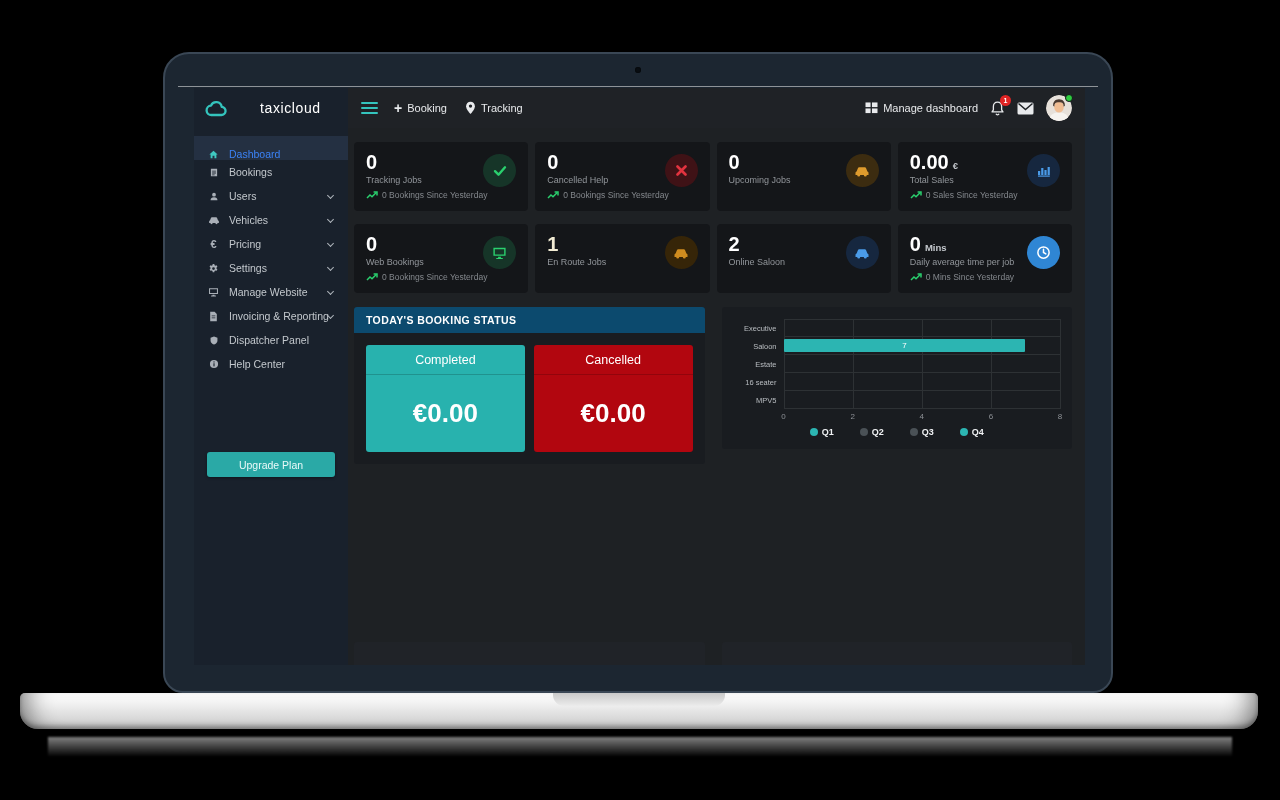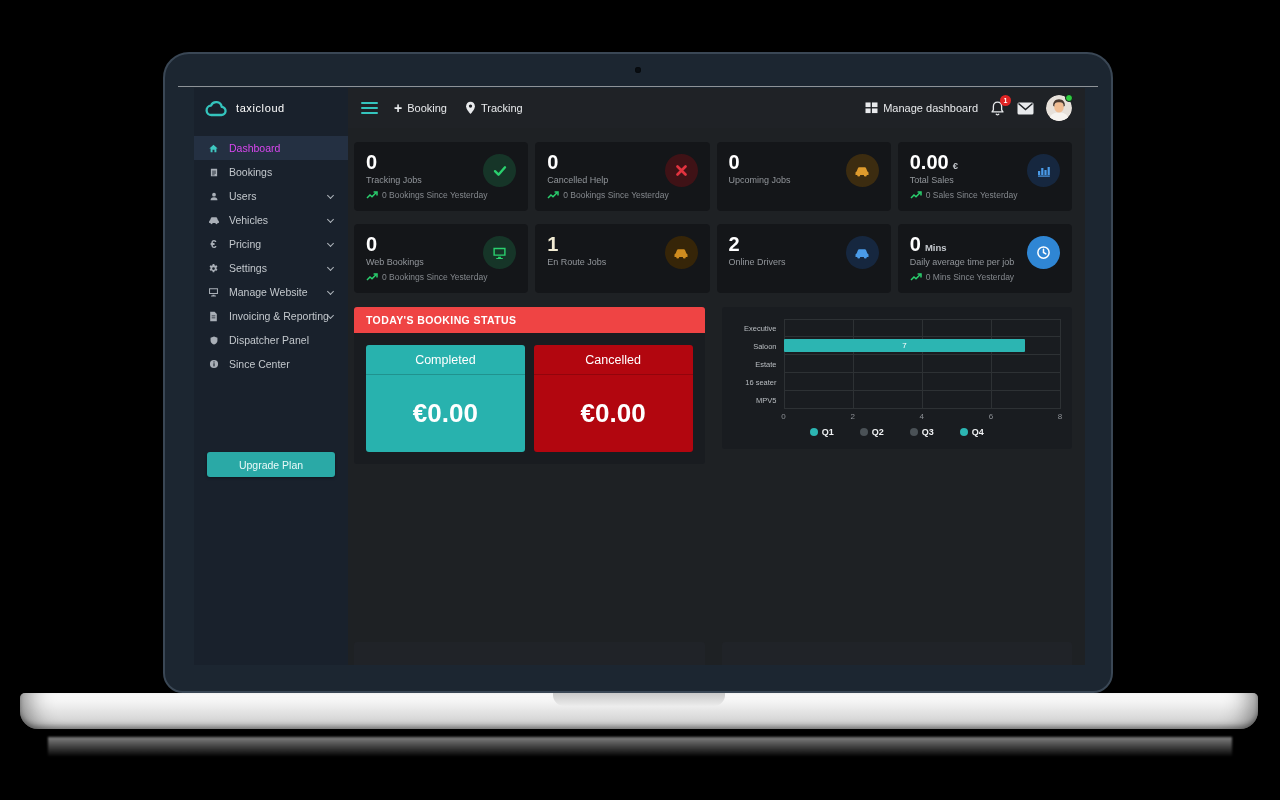--- a/index.html
+++ b/index.html
@@ -25,28 +25,28 @@
                 background:linear-gradient(rgba(160,160,160,.8), rgba(110,110,110,.05));
                 filter:blur(1px); }
 
   
   .screen { position:absolute; left:29px; top:34px; width:891px; height:577px;
             display:flex; background:#1e2124; overflow:hidden; }
 
   
   .sidebar { width:154px; background:#19212c; display:flex; flex-direction:column; flex:none; }
   .logo { height:40px; display:flex; align-items:center; padding-left:11px; gap:6px; }
-  .logo-text { color:#fff; font-size:11px; letter-spacing:.6px; }
+  .logo-text { color:#fff; font-size:14px; letter-spacing:.6px;margin-left:24px; }
   .nav { margin-top:8px; }
   .nav-item { position:relative; height:24px; display:flex; align-items:center;
               padding-left:13px; cursor:pointer; color:#c3c8cd; }
   .nav-item .nico { width:13px; display:flex; justify-content:center; margin-right:9px;
                     color:#a9afb7; font-size:10px; line-height:10px; }
   .nav-item .nlabel { font-size:10.5px; }
-  .nav-item.active { background:#243042; color:#d946ef; }
+  .nav-item.active { background:#243042; color:#3b82f6;align-items:flex-end; }
   .nav-item.active .nico { color:#3fc8c1; }
   .chev { position:absolute; right:15px; top:9px; width:5px; height:5px;
           border-right:1.4px solid #aeb4bb; border-bottom:1.4px solid #aeb4bb;
           transform:rotate(45deg); }
   .upgrade-btn { margin:76px 13px 0; height:25px; background:#2aa9a6; border:none;
                  border-radius:3px; color:#eafaf9; font-size:10.5px; cursor:pointer;
                  font-family:"Liberation Sans", sans-serif; box-shadow:0 1px 3px rgba(0,0,0,.4); }
 
   
   .main { flex:1; display:flex; flex-direction:column; min-width:0; }
@@ -84,21 +84,21 @@
   .ic-green  { background:#163528; color:#2ad06e; }
   .ic-red    { background:#3f1216; color:#e2333f; }
   .ic-amber  { background:#3c2c10; color:#de9b2d; }
   .ic-amber2 { background:#362508; color:#cf8c1f; }
   .ic-blue   { background:#16273f; color:#4a9be8; }
   .ic-bluefill { background:#2f86d4; color:#fff; }
 
   .panels { margin-top:14px; display:grid; grid-template-columns:1fr 1fr; gap:17px;
             align-items:start; }
   .panel { background:#191c20; border-radius:3px; overflow:hidden; }
-  .panel-header { height:26px; background:#ef4444; display:flex; align-items:center;
+  .panel-header { height:26px; background:#0c4a6e; display:flex; align-items:center;
                   padding:0 12px; color:#fff; font-size:10.5px; font-weight:bold;
                   letter-spacing:.4px; }
   .panel-body { padding:12px; }
 
   
   .tiles { display:grid; grid-template-columns:1fr 1fr; gap:9px; }
   .bk-tile { height:107px; border-radius:3px; display:flex; flex-direction:column;
              cursor:pointer; }
   .bk-tile-header { height:30px; display:flex; align-items:center; justify-content:center;
                     color:#fff; font-size:12.5px; border-bottom:1px solid rgba(0,0,0,.18);text-align:center; }
@@ -227,21 +227,21 @@
             <span class="nlabel">Dispatcher Panel</span>
           </div>
           <div class="nav-item">
             <span class="nico">
               <svg width="10" height="10" viewBox="0 0 16 16">
                   <circle cx="8" cy="8" r="6.5" fill="currentColor"></circle>
                   <rect x="7.1" y="6.8" width="1.8" height="5" fill="#19212c"></rect>
                   <rect x="7.1" y="3.8" width="1.8" height="1.8" fill="#19212c"></rect>
                 </svg>
             </span>
-            <span class="nlabel">Since Center</span>
+            <span class="nlabel">Help Center</span>
           </div>
         </nav>
 
         <button class="upgrade-btn">Upgrade Plan</button>
       </aside>
 
       <div class="main">
         <header class="topbar">
           <div class="hamburger">
             <span></span>
@@ -419,21 +419,21 @@
                 <svg width="16" height="12" viewBox="0 0 16 12">
                     <path d="M2.6 6.5 L3.9 3.2 Q4.2 2.3 5.2 2.3 h5.6 q1 0 1.3 .9 L13.4 6.5 q1.1 .3 1.1 1.3 V10 h-1.7 a1.5 1.5 0 0 1-3 0 H6.2 a1.5 1.5 0 0 1-3 0 H1.5 V7.8 Q1.5 6.8 2.6 6.5 Z" fill="currentColor"></path>
                   </svg>
               </div>
             </div>
 
             <div class="card">
               <div class="vrow">
                   <span class="value">2</span>
                 </div>
-              <div class="label">Online Drivers</div>
+              <div class="label">Online Saloon</div>
               <div class="icon-circle ic-blue">
                 <svg width="16" height="12" viewBox="0 0 16 12">
                     <path d="M2.6 6.5 L3.9 3.2 Q4.2 2.3 5.2 2.3 h5.6 q1 0 1.3 .9 L13.4 6.5 q1.1 .3 1.1 1.3 V10 h-1.7 a1.5 1.5 0 0 1-3 0 H6.2 a1.5 1.5 0 0 1-3 0 H1.5 V7.8 Q1.5 6.8 2.6 6.5 Z" fill="currentColor"></path>
                   </svg>
               </div>
             </div>
 
             <div class="card">
               <div class="vrow">
                 <span class="value">0</span>

